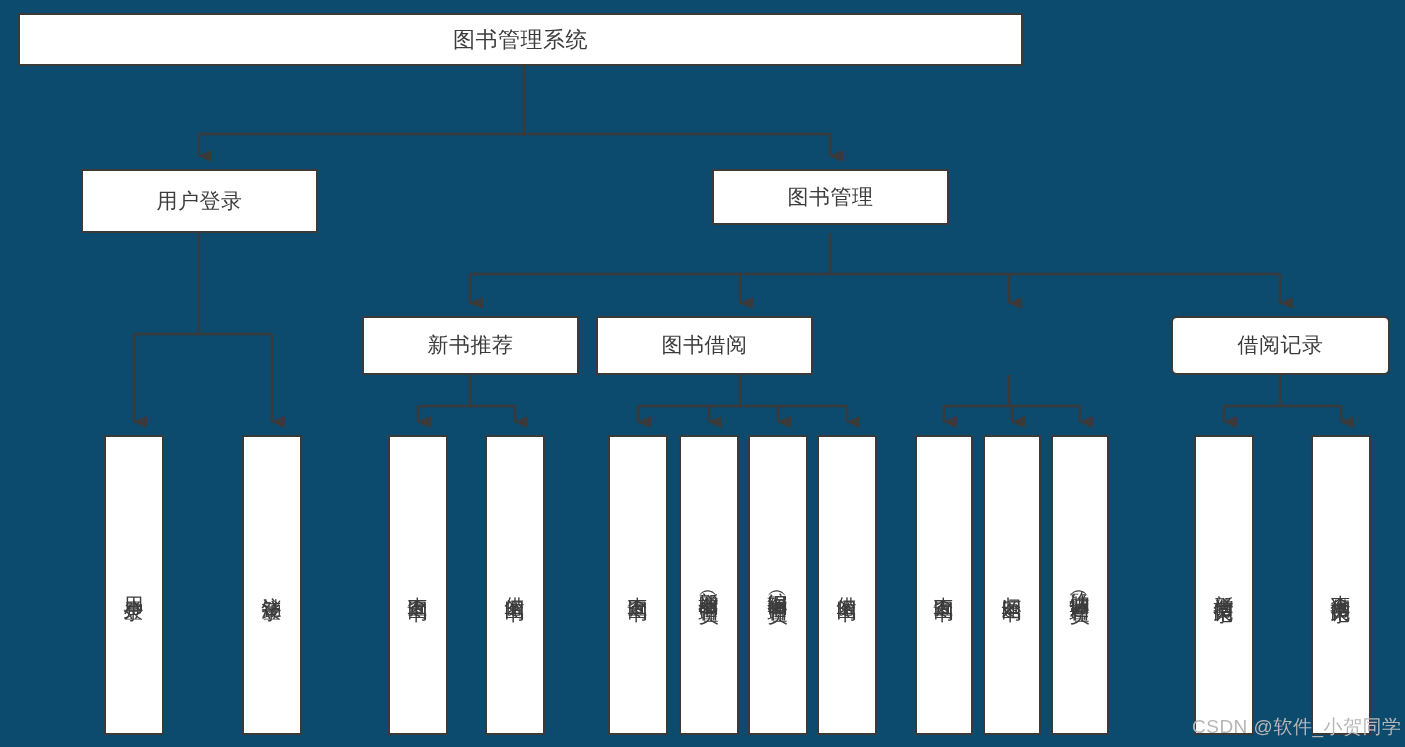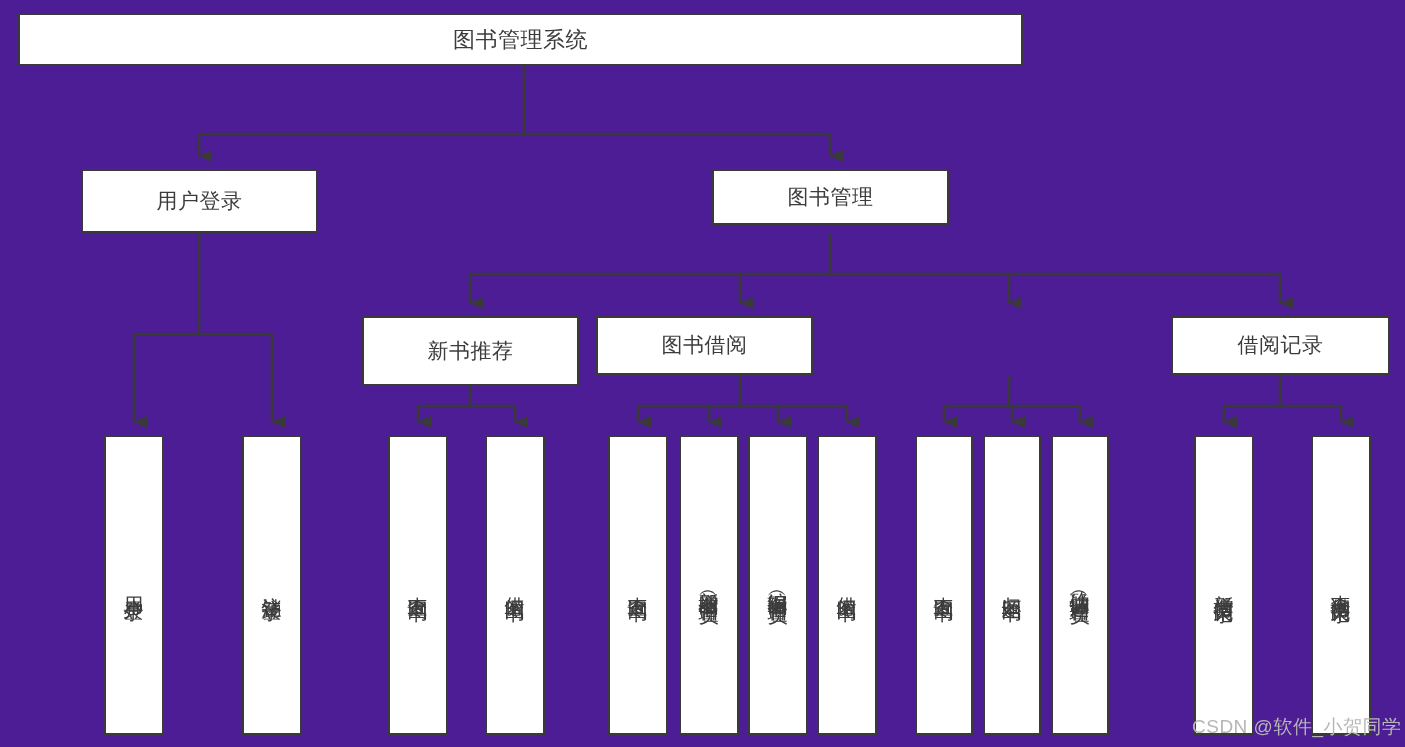--- a/index.html
+++ b/index.html
@@ -7,21 +7,21 @@
     padding: 0;
     background: #ffffff;
   }
   body {
     font-family: "Liberation Sans", "DejaVu Sans", sans-serif;
   }
   #canvas {
     position: relative;
     width: 1405px;
     height: 747px;
-    background: #4c1d95;
+    background: #0c4a6e;
     overflow: hidden;
   }
   svg.wires {
     position: absolute;
     left: 0;
     top: 0;
     width: 1405px;
     height: 747px;
     pointer-events: none;
   }
@@ -125,27 +125,27 @@
     <span class="label">图书管理系统</span>
   </div>
 
   <div class="node" style="left:81px;top:169px;width:237px;height:64px;">
     <span class="label">用户登录</span>
   </div>
   <div class="node" style="left:712px;top:169px;width:237px;height:56px;">
     <span class="label">图书管理</span>
   </div>
 
-  <div class="node" style="left:362px;top:316px;width:217px;height:70px;">
+  <div class="node" style="left:362px;top:316px;width:217px;height:59px;">
     <span class="label">新书推荐</span>
   </div>
   <div class="node" style="left:596px;top:316px;width:217px;height:59px;">
     <span class="label">图书借阅</span>
   </div>
-  <div class="node" style="left:1171px;top:316px;width:219px;height:59px;">
+  <div class="node" style="left:1171px;top:316px;width:219px;height:59px;border-radius:6px;">
     <span class="label">借阅记录</span>
   </div>
 
   <div class="node vertical" style="left:104px;top:435px;width:60px;height:300px;">
     <span class="label">用户登录</span>
   </div>
   <div class="node vertical" style="left:242px;top:435px;width:60px;height:300px;">
     <span class="label">注销登录</span>
   </div>
   <div class="node vertical" style="left:388px;top:435px;width:60px;height:300px;">

